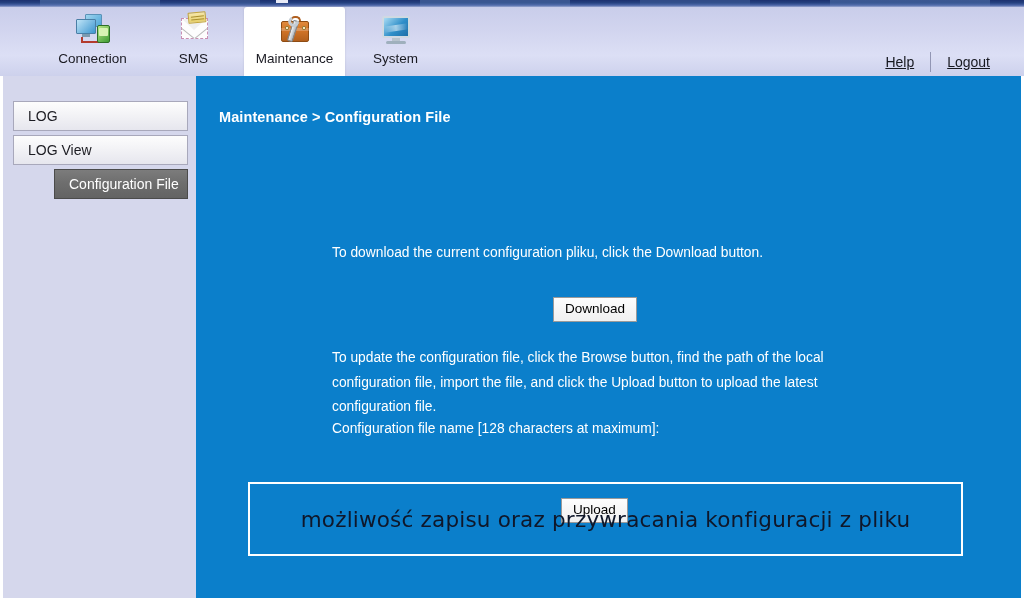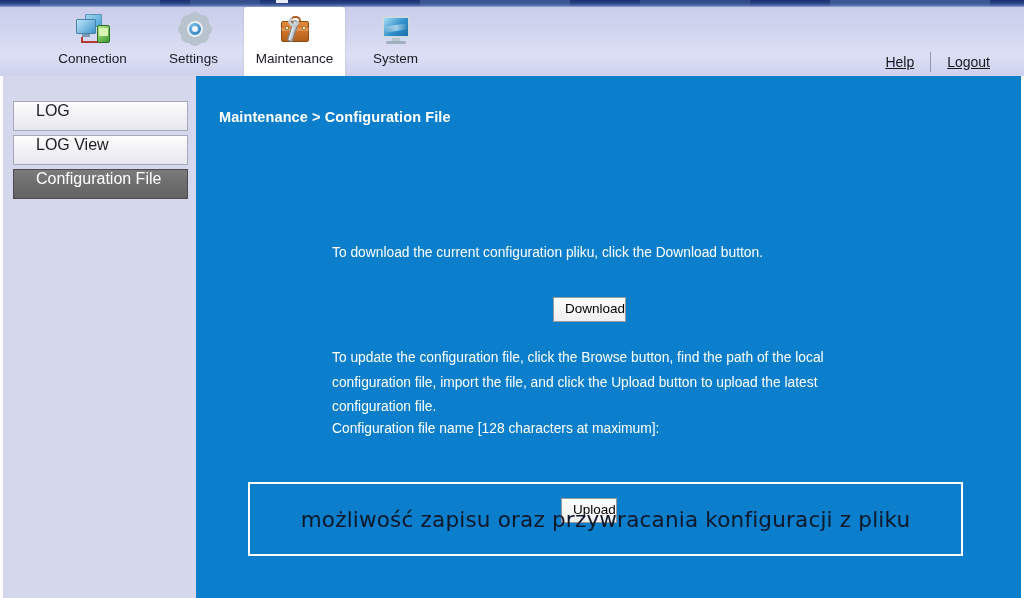--- a/index.html
+++ b/index.html
@@ -304,32 +304,33 @@
   }
   .side-list {
     position: absolute;
     left: 10px; top: 25px;
     width: 175px;
   }
   .side-item {
     height: 30px;
     margin-bottom: 4px;
     display: flex;
-    align-items: flex-start;
-    padding-left: 22px;
-    font-size: 16px;
+    align-items: center;
+    padding-left: 14px;
+    font-size: 14px;
     color: #1c1c22;
     background: linear-gradient(to bottom,#fdfdfd 0%, #f3f3f6 45%, #e6e6ee 100%);
     border: 1px solid #a8a8bb;
     cursor: pointer;
   }
   .side-item.selected {
     background: linear-gradient(to bottom,#7c7c7c 0%, #6e6e6e 45%, #636363 100%);
     border: 1px solid #4b4b4b;
     color: #ffffff;
+    margin-left: 41px;
   }
 
   .content {
     position: absolute;
     left: 196px; top: 0;
     width: 825px; height: 522px;
     background: #0b7fcb;
     color: #ffffff;
   }
 
@@ -352,21 +353,21 @@
   .para-update   { left: 136px; top: 270px; width: 530px; }
   .para-filename { left: 136px; top: 341px; }
 
   .btn {
     position: absolute;
     background: linear-gradient(to bottom,#fdfdfd,#f0f0f0);
     border: 1px solid #9a9a9a;
     color: #000000;
     font-size: 13.5px;
     font-family: "Liberation Sans", sans-serif;
-    padding: 3px 0 4px 11px;
+    padding: 3px 11px 4px 11px;
     cursor: pointer;
     line-height: 16px;
   }
   .btn-download { left: 357px; top: 221px; }
   .btn-upload   { left: 365px; top: 422px; }
 
   .file-row {
     position: absolute;
     left: 136px; top: 368px;
     display: flex;
@@ -444,29 +445,34 @@
           <div class="ic-wire2"></div>
           <div class="ic-wire"></div>
           <div class="ic-monitor-front"></div>
           <div class="ic-monitor-stand"></div>
           <div class="ic-green-dev"></div>
           <div class="ic-green-scr"></div>
         </div>
         <div class="nav-label">Connection</div>
       </div>
 
-
       <div class="nav-item">
         <div class="nav-icon">
-          <div class="ic-gear"></div>
-          <div class="ic-gear-hub"></div>
-          <div class="ic-gear-hole"></div>
-        </div>
-        <div class="nav-label">Settings</div>
+          <div class="ic-env">
+            <div class="ic-env-fold-l"></div>
+            <div class="ic-env-fold-r"></div>
+          </div>
+          <div class="ic-note">
+            <i style="top:3px"></i>
+              <i style="top:6px"></i>
+          </div>
+        </div>
+        <div class="nav-label">SMS</div>
       </div>
+
 
       <div class="nav-item active">
         <div class="nav-icon">
           <div class="ic-case-handle"></div>
           <div class="ic-case"></div>
           <div class="ic-case-band"></div>
           <div class="ic-case-lock-l"></div>
           <div class="ic-case-lock-r"></div>
           <div class="ic-wrench"></div>
           <div class="ic-wrench-head"></div>

